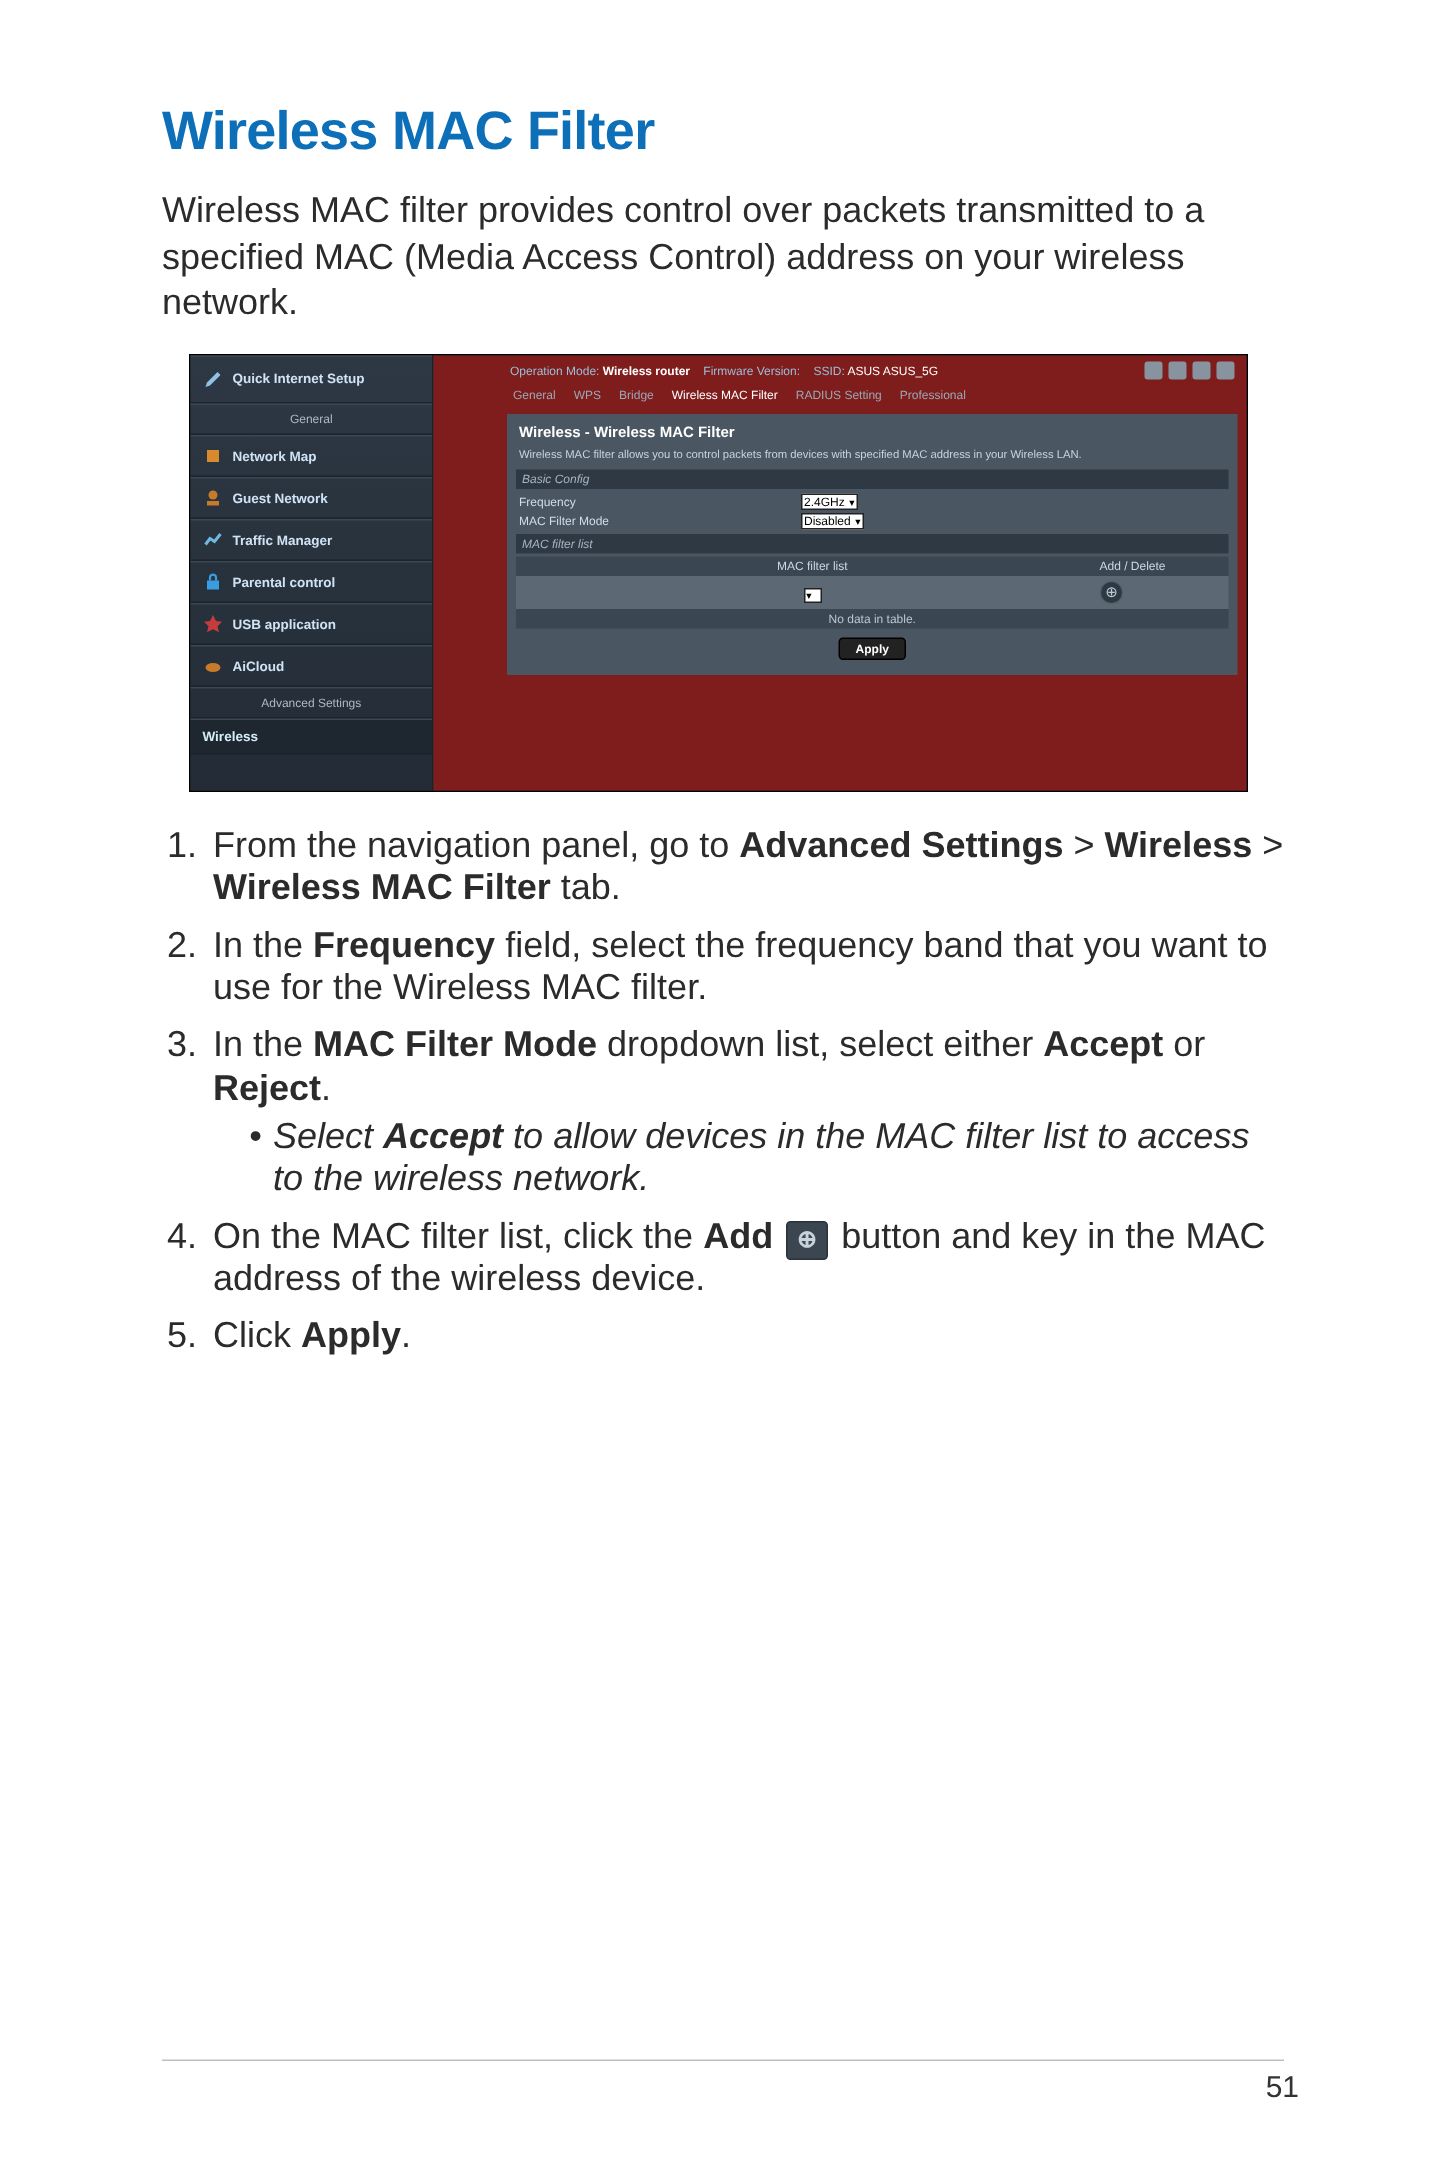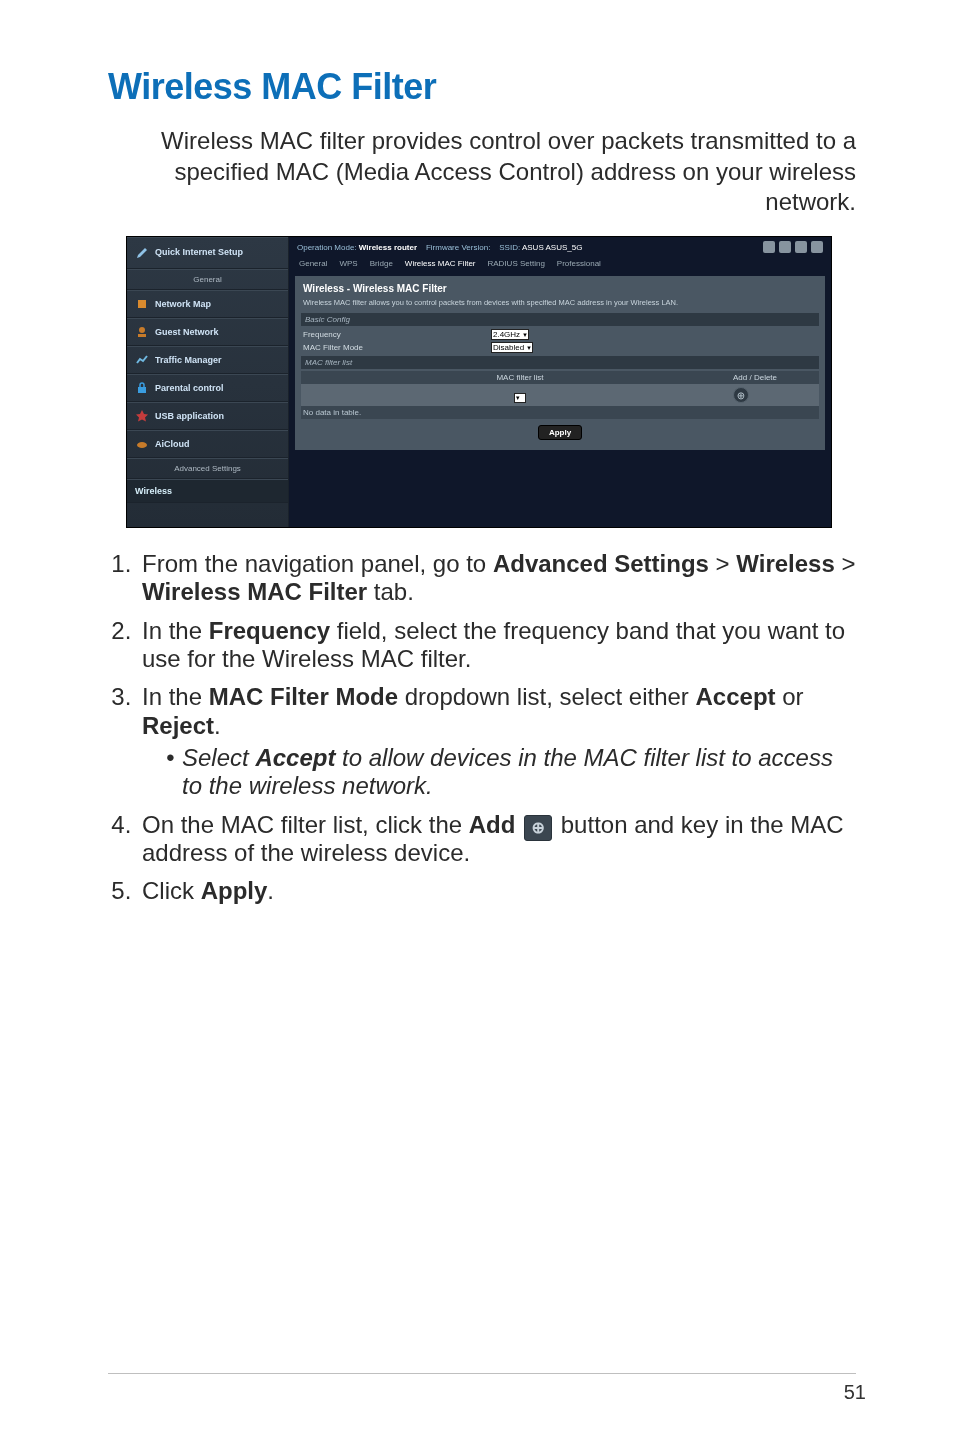--- a/index.html
+++ b/index.html
@@ -19,21 +19,20 @@
     font-weight: 700;
     font-size: 36px;
     margin-bottom: 18px;
     letter-spacing: -0.5px;
   }
   .intro {
     font-size: 24px;
     line-height: 1.28;
     color: #2b2b2b;
     margin-bottom: 18px;
-    text-align: right;
   }
 
   
   .shot {
     width: 706px;
     margin: 0 0 22px 18px;
     background: #2b3642;
     border: 1px solid #000;
     display: flex;
     font-family: Arial, sans-serif;
@@ -63,22 +62,23 @@
     padding: 5px 4px;
     color: #aeb9c3;
     border-bottom: 1px solid #1b232c;
     border-top: 1px solid #3b4753;
   }
   .sb-item.qis { padding: 8px 8px; font-size:9px; line-height:1.1; }
   .sb-item.adv { color:#88cde8; }
   .sb-item.wireless { color:#d6eef9; background:#1e2730; }
   .content {
     flex: 1;
-    background: #0f172a;
+    background: #7f1d1d;
     min-height: 290px;
+    padding-left: 43px;
   }
   .topbar {
     display:flex;
     align-items:center;
     font-size:8px;
     padding:4px 8px 2px;
     color:#b7c7d1;
     justify-content: space-between;
   }
   .topbar .left { color:#9abfd8; }
@@ -144,21 +144,21 @@
     align-items:center;
     background:#5c6873;
     padding:2px 6px;
   }
   .addbtn {
     width:16px;height:16px;border-radius:50%;
     background:#2e3943;color:#bfcdd6;display:flex;
     align-items:center;justify-content:center;
     font-size:10px;border:1px solid #56636e;
   }
-  .nodata { text-align:left; font-size:8px; color:#b9c7d1; background:#3a4651; padding:2px; }
+  .nodata { text-align:center; font-size:8px; color:#b9c7d1; background:#3a4651; padding:2px; }
   .applybtn {
     display:block;
     margin:6px auto 4px;
     background:#222;
     color:#fff;
     font-size:8px;
     font-weight:700;
     padding:2px 10px;
     border-radius:3px;
     border:1px solid #000;

